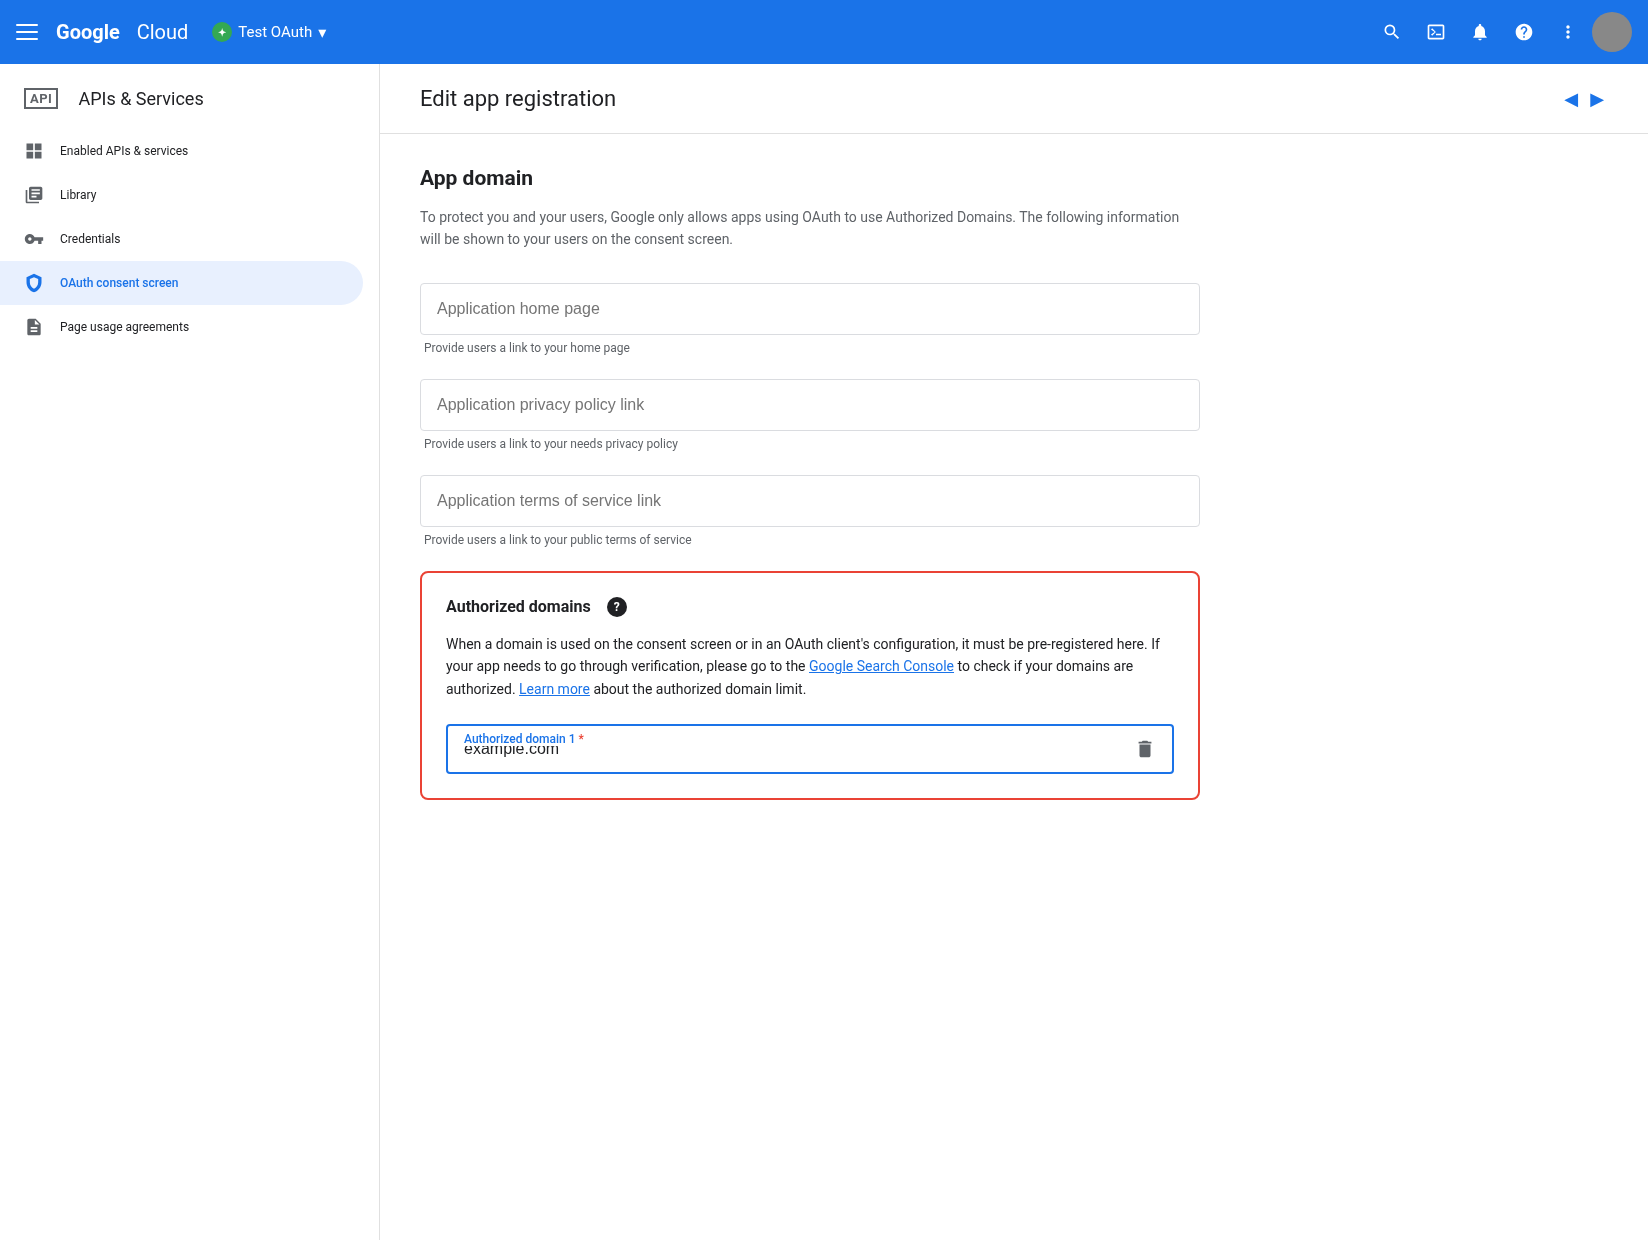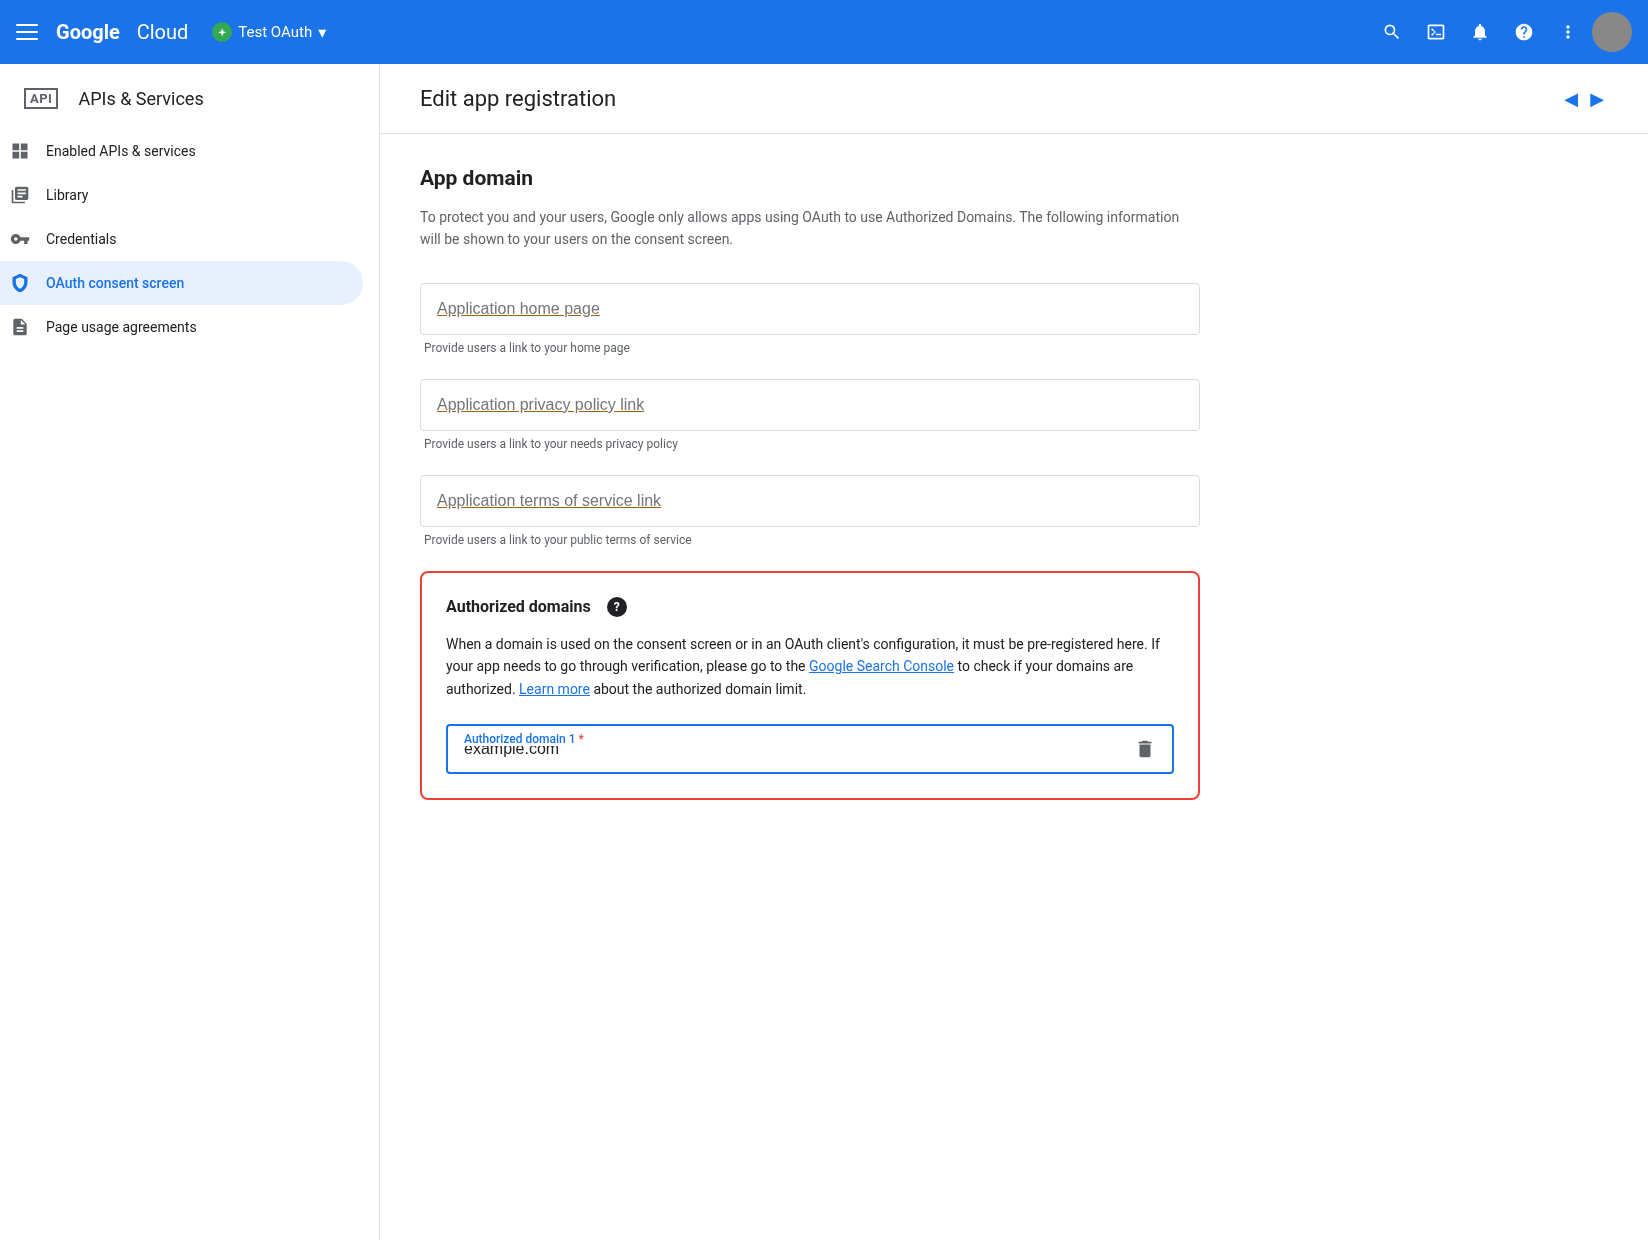--- a/index.html
+++ b/index.html
@@ -115,23 +115,23 @@
       color: #5f6368;
       border: 2px solid #5f6368;
       padding: 1px 4px;
       letter-spacing: 0.5px;
     }
     .sidebar-nav { list-style: none; }
     .sidebar-nav li {
       display: flex;
       align-items: center;
       gap: 16px;
-      padding: 12px 10px;
-      cursor: pointer;
-      font-size: 14px;
+      padding: 12px 24px;
+      cursor: pointer;
+      font-size: 12px;
       color: #202124;
       border-radius: 0 24px 24px 0;
       margin-right: 16px;
     }
     .sidebar-nav li.active {
       background: #e8f0fe;
       color: #1a73e8;
     }
     .sidebar-nav li.active .nav-label { color: #1a73e8; font-weight: 500; }
     .nav-icon {
@@ -195,24 +195,23 @@
       margin-bottom: 24px;
     }
     .form-input {
       width: 780px;
       max-width: 100%;
       height: 52px;
       border: 1px solid #dadce0;
       border-radius: 4px;
       padding: 0 16px;
       font-size: 16px;
-      color: #a16207;
+      color: #000000;
       outline: none;
       background: #fff;
-      text-decoration: underline;
     }
     .form-hint {
       font-size: 12px;
       color: #5f6368;
       margin-top: 6px;
       padding-left: 4px;
     }
 
     
     .authorized-section {

